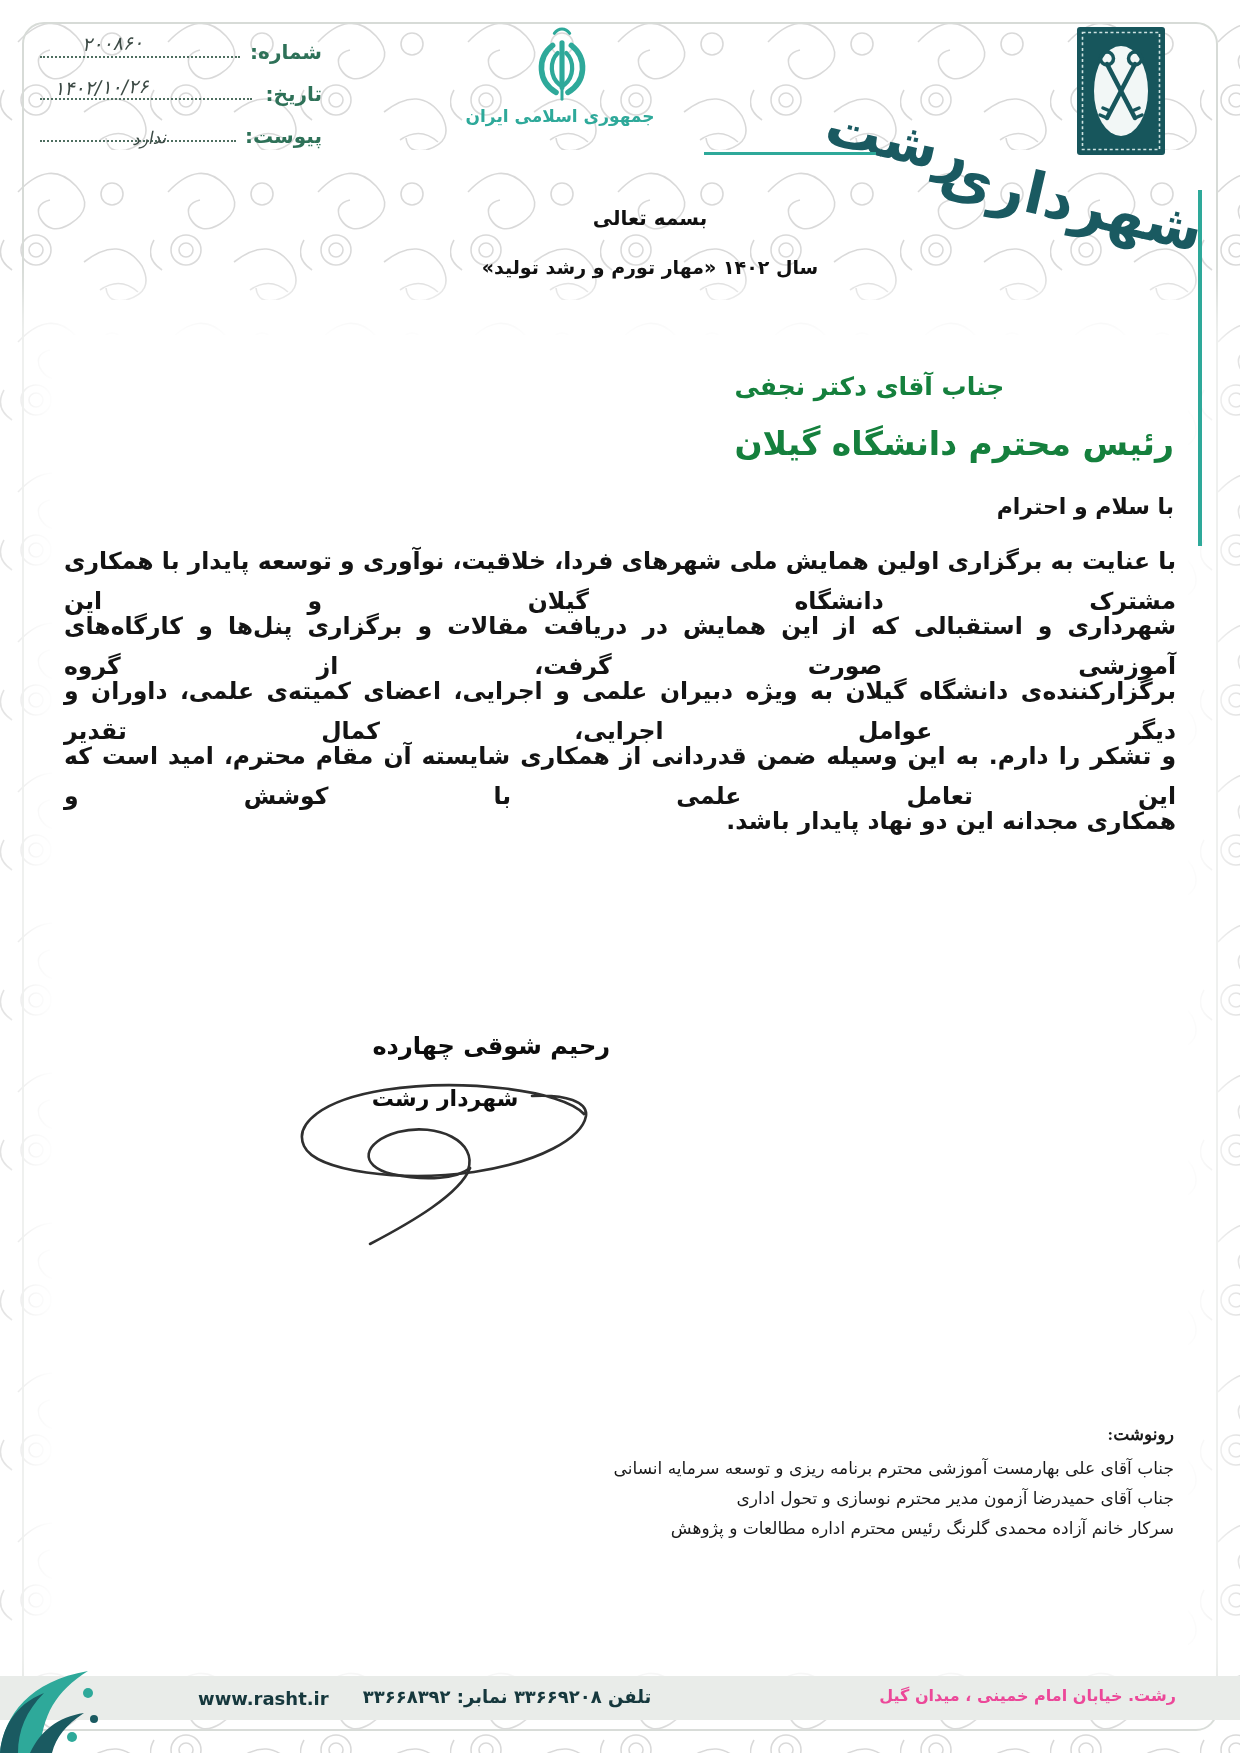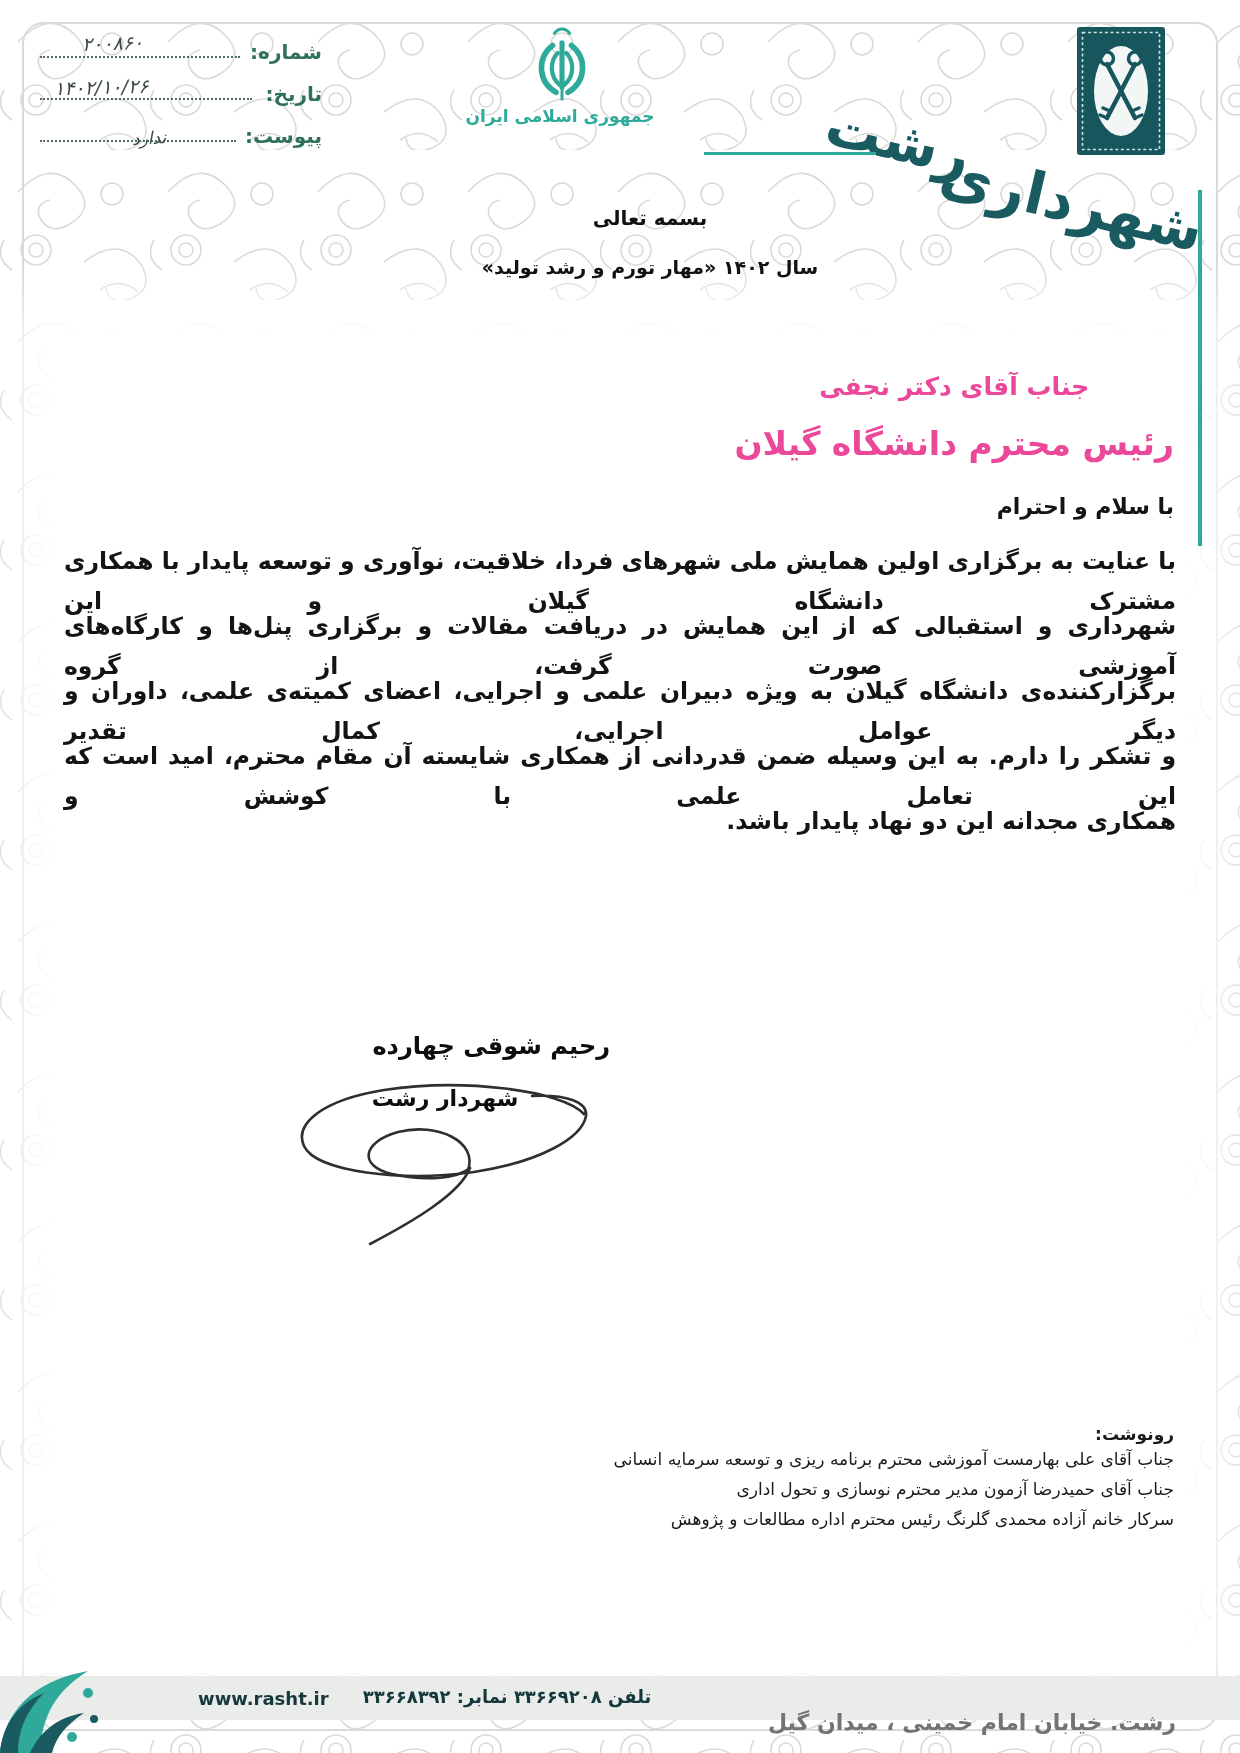--- a/index.html
+++ b/index.html
@@ -36,48 +36,48 @@
   .hline{position:absolute;left:704px;top:152px;width:172px;height:3px;background:#2ea99a;z-index:2;}
   .vline{position:absolute;right:38px;top:190px;width:4px;height:356px;background:#2ea99a;z-index:2;}
 
   
   .besmeh{position:absolute;left:60px;right:0;top:206px;text-align:center;font-size:20px;
           color:#111;z-index:2;direction:rtl;font-weight:bold;}
   .slogan{position:absolute;left:60px;right:0;top:256px;text-align:center;font-size:19px;
           font-weight:bold;color:#111;z-index:2;direction:rtl;}
 
   
-  .recipient{position:absolute;right:66px;top:372px;text-align:center;direction:rtl;z-index:2;color:#ec4899;}
+  .recipient{position:absolute;right:66px;top:372px;text-align:left;direction:rtl;z-index:2;color:#15803d;}
   .recipient .r-name{font-size:25px;font-weight:bold;}
   .recipient .r-title{font-size:33px;font-weight:bold;margin-top:23px;}
   .salutation{position:absolute;right:66px;top:494px;font-size:22px;font-weight:600;color:#141414;
               direction:rtl;z-index:2;}
 
   
   .body-text{position:absolute;left:64px;right:64px;top:541px;z-index:2;direction:rtl;color:#141414;}
   .body-line{height:65px;font-size:23.5px;font-weight:bold;text-align:justify;text-align-last:justify;
              line-height:40px;}
   .body-line.last{text-align:right;text-align-last:right;}
 
   
   .sig-block{position:absolute;left:280px;width:330px;top:1032px;text-align:center;direction:rtl;
              z-index:3;color:#0d0d0d;}
   .sig-name{font-size:24px;font-weight:bold;text-align:right;}
   .sig-title{font-size:22px;font-weight:bold;margin-top:26px;}
   .sig-svg{position:absolute;left:282px;top:1072px;z-index:2;}
 
   
   .cc{position:absolute;right:66px;top:1424px;text-align:right;direction:rtl;z-index:2;color:#1a1a1a;}
-  .cc-head{font-size:17px;font-weight:bold;margin-bottom:0;}
+  .cc-head{font-size:17px;font-weight:bold;margin-bottom:8px;font-family:Liberation Serif, serif;}
   .cc-item{font-size:17px;line-height:30px;}
 
   
   .footer-band{position:absolute;left:0;right:0;top:1676px;height:44px;background:#e9ece9;z-index:2;}
-  .footer-address{position:absolute;right:64px;top:1686px;font-size:22px;font-weight:bold;
-                  color:#737373;direction:rtl;z-index:3;margin-top:24px;}
+  .footer-address{position:absolute;right:64px;top:1686px;font-size:16px;font-weight:bold;
+                  color:#ec4899;direction:rtl;z-index:3;}
   .footer-phone{position:absolute;left:352px;top:1686px;width:310px;text-align:center;font-size:18px;
                 font-weight:bold;color:#16383d;direction:rtl;z-index:3;}
   .footer-site{position:absolute;left:198px;top:1688px;font-size:18px;font-weight:bold;
                color:#16383d;direction:ltr;z-index:3;}
   .corner-ornament{position:absolute;left:0;bottom:0;z-index:4;}
 </style>
 </head>
 <body>
 
 <div class="page">

